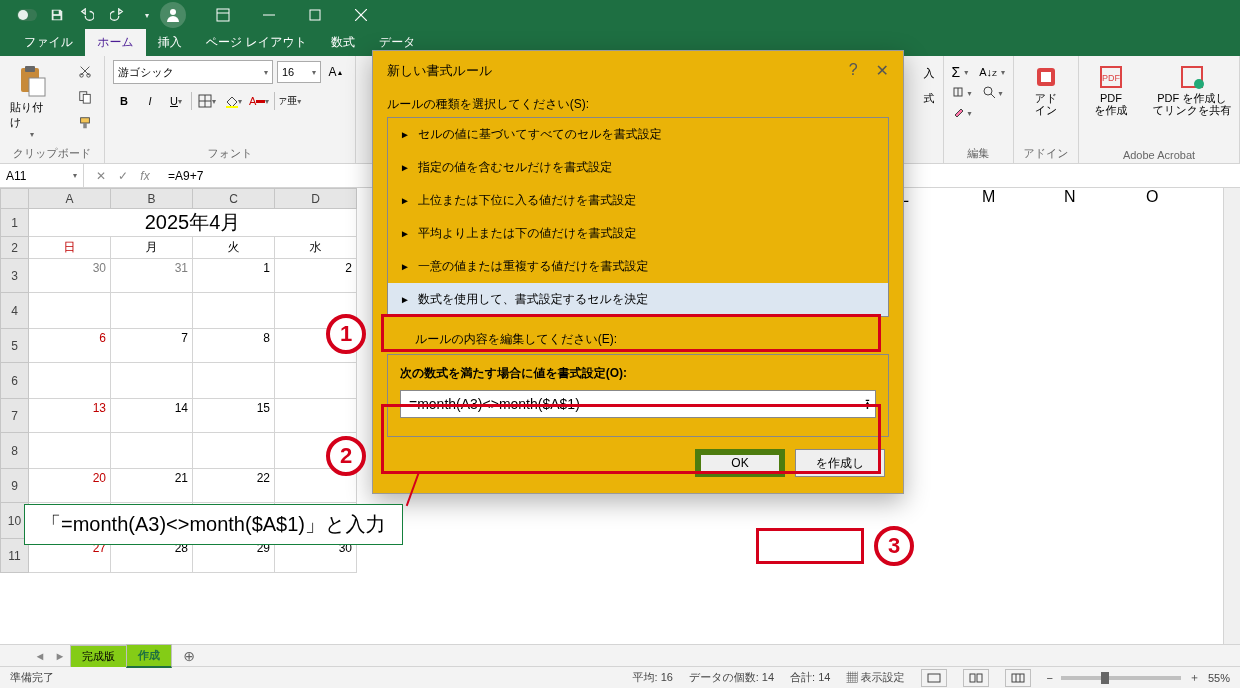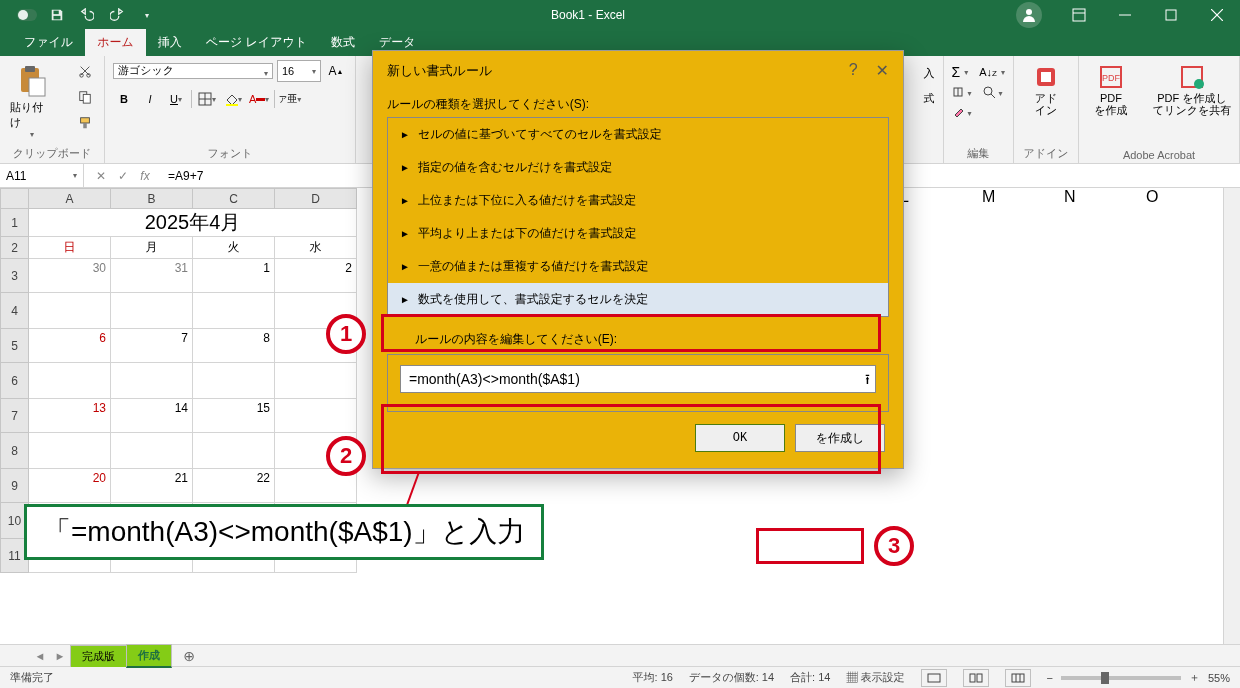--- a/index.html
+++ b/index.html
@@ -10,33 +10,33 @@
 .titlebar .qat { display: flex; gap: 4px; padding-left: 14px; align-items: center; }
 .titlebar .qat .qbtn { width: 26px; height: 22px; display: flex; align-items: center; justify-content: center; cursor: pointer; opacity: .9; }
 .titlebar .title { flex: 1; text-align: center; }
 .titlebar .wctrls { display: flex; align-items: center; gap: 0; }
 .titlebar .wctrls .wbtn { width: 46px; height: 30px; display: flex; align-items: center; justify-content: center; cursor: pointer; }
 .titlebar .wctrls .user { width:26px; height:26px; border-radius:50%; background:#4a8a65; margin-right:14px; display:flex; align-items:center; justify-content:center; }
 
 
 .tabs { height: 26px; background: #1e6f42; display: flex; align-items: flex-end; padding-left: 12px; font-size: 12px; color: #fff; }
 .tabs .tab { padding: 5px 12px; cursor: pointer; }
-.tabs .tab.active { background: #f3f3f3; color: #b91c1c; }
+.tabs .tab.active { background: #f3f3f3; color: #4c1d95; }
 
 
 .ribbon { height: 108px; background: #f3f3f3; border-bottom: 1px solid #d4d4d4; display: flex; font-size: 11px; }
 .ribbon .group { border-right: 1px solid #d4d4d4; padding: 4px 8px 2px 8px; display: flex; flex-direction: column; justify-content: space-between; }
 .ribbon .group .label { text-align: center; color: #666; font-size: 11px; padding-top: 2px; }
 .ribbon .group .body { display: flex; gap: 18px; align-items: flex-start; flex:1; }
 .rbig { width: 48px; display:flex; flex-direction:column; align-items:center; justify-content:center; cursor:pointer; padding:4px 2px; }
 .rbig svg { margin-bottom: 2px; }
 .rcol { display:flex; flex-direction:column; gap:4px; }
 .rrow { display:flex; gap:4px; align-items:center; }
 .rbtn { width: 22px; height: 22px; display:flex; align-items:center; justify-content:center; cursor:pointer; border:1px solid transparent; }
-.font-name { width: 160px; height:16px; border:1px solid #ababab; background:#fff; padding:0 4px; display:flex; align-items:flex-end; justify-content:space-between; }
+.font-name { width: 160px; height:24px; border:1px solid #ababab; background:#fff; padding:0 4px; display:flex; align-items:center; justify-content:space-between; }
 .font-size { width: 44px; height:22px; border:1px solid #ababab; background:#fff; padding:0 4px; display:flex; align-items:center; justify-content:space-between; }
 .dd { font-size:8px; color:#666; }
 
 
 .fbar { height: 24px; background: #fff; border-bottom: 1px solid #d4d4d4; display:flex; align-items:center; font-size:12px; }
 .fbar .namebox { width: 84px; border-right:1px solid #d4d4d4; padding:0 6px; display:flex; align-items:center; justify-content:space-between; height:100%; }
 .fbar .fxbtns { display:flex; gap:0; padding:0 6px; color:#888; }
 .fbar .fxbtns span { width:22px; text-align:center; cursor:pointer; }
 .fbar .formula { flex:1; padding:0 6px; }
 
@@ -85,26 +85,26 @@
 .dialog .editbox { margin:0 14px; border:1px solid #888; padding:10px 12px 18px 12px; }
 .dialog .editbox .ehdr { font-weight:bold; padding-bottom:8px; }
 .dialog .editbox .finput { width:100%; height:28px; border:1px solid #888; padding:0 28px 0 8px; font-size:14px; position:relative; }
 .dialog .editbox .fwrap { position:relative; }
 .dialog .editbox .fwrap .pick { position:absolute; right:6px; top:4px; font-size:14px; cursor:pointer; }
 .dialog .previewrow { display:flex; align-items:center; justify-content:flex-end; gap:14px; padding:20px 26px 8px 14px; }
 .dialog .previewrow .nopreview { color:#444; }
 .dialog .previewrow .fmtbtn { padding:4px 14px; border:1px solid #888; background:#efefef; cursor:pointer; }
 .dialog .dlgbtns { display:flex; justify-content:flex-end; gap:10px; padding:12px 18px 16px 18px; }
 .dialog .dlgbtns button { width:90px; height:28px; border:1px solid #888; background:#efefef; cursor:pointer; font-size:12px; }
-.dialog .dlgbtns button.primary { border:1px solid #4d7c0f;font-family:Liberation Mono, monospace; }
+.dialog .dlgbtns button.primary { border:6px solid #4d7c0f; }
 
 
 .anno-circle { position:absolute; width:40px; height:40px; border:4px solid #d4001a; border-radius:50%; display:flex; align-items:center; justify-content:center; font-size:22px; font-weight:bold; color:#d4001a; background:#fff; z-index:50; }
 .anno-rect { position:absolute; border:3px solid #d4001a; z-index:40; pointer-events:none; }
-.anno-callout { position:absolute; border:3px solid #15803d; background:#fff; padding:6px 16px; font-size:28px; z-index:50; font-family:"Yu Gothic", sans-serif; }
+.anno-callout { position:absolute; border:1px solid #15803d; background:#fff; padding:6px 16px; font-size:20px; z-index:50; font-family:"Yu Gothic", sans-serif; }
 .anno-line { position:absolute; background:#d4001a; z-index:45; }
 
 
 .vscroll { width:17px; background:#f0f0f0; border-left:1px solid #d4d4d4; }
 
 
 .u { text-decoration: underline; }
 </style>
 </head>
 <body>
@@ -129,21 +129,20 @@
           <path fill="none" stroke="#fff" stroke-width="1.5" d="M11 4a5 5 0 1 1-5 5M2 4l4-3v6z"></path>
         </svg>
       </span>
     <span class="qbtn">
         <svg width="14" height="14" viewBox="0 0 16 16">
           <path fill="none" stroke="#fff" stroke-width="1.5" d="M5 4a5 5 0 1 0 5 5M14 4l-4-3v6z"></path>
         </svg>
       </span>
     <span class="qbtn dd" style="color:#fff;">▾</span>
   </div>
-  <div class="title">Book1  -  Excel</div>
   <div class="wctrls">
     <span class="user">
         <svg width="16" height="16" viewBox="0 0 16 16">
           <circle cx="8" cy="5" r="3" fill="#fff"></circle>
           <path fill="#fff" d="M2 15a6 6 0 0 1 12 0z"></path>
         </svg>
       </span>
     <span class="wbtn">
         <svg width="14" height="14">
           <rect x="1" y="1" width="12" height="12" fill="none" stroke="#fff"></rect>
@@ -516,20 +515,21 @@
         <span class="arrow">►</span>
         <span>一意の値または重複する値だけを書式設定</span>
       </div>
     <div class="ritem sel">
         <span class="arrow">►</span>
         <span>数式を使用して、書式設定するセルを決定</span>
       </div>
   </div>
   <div class="editlabel">ルールの内容を編集してください(E):</div>
   <div class="editbox">
+    <div class="ehdr"><span>次の数式を満たす場合に値を書式設定(O):</span></div>
     <div class="fwrap">
       <input class="finput" value="=month(A3)&lt;&gt;month($A$1)" style="">
       <span class="pick">⭱</span>
     </div>
   </div>
   <div class="dlgbtns">
     <button class="primary">OK</button>
     <button>を作成し</button>
   </div>
 </div>

